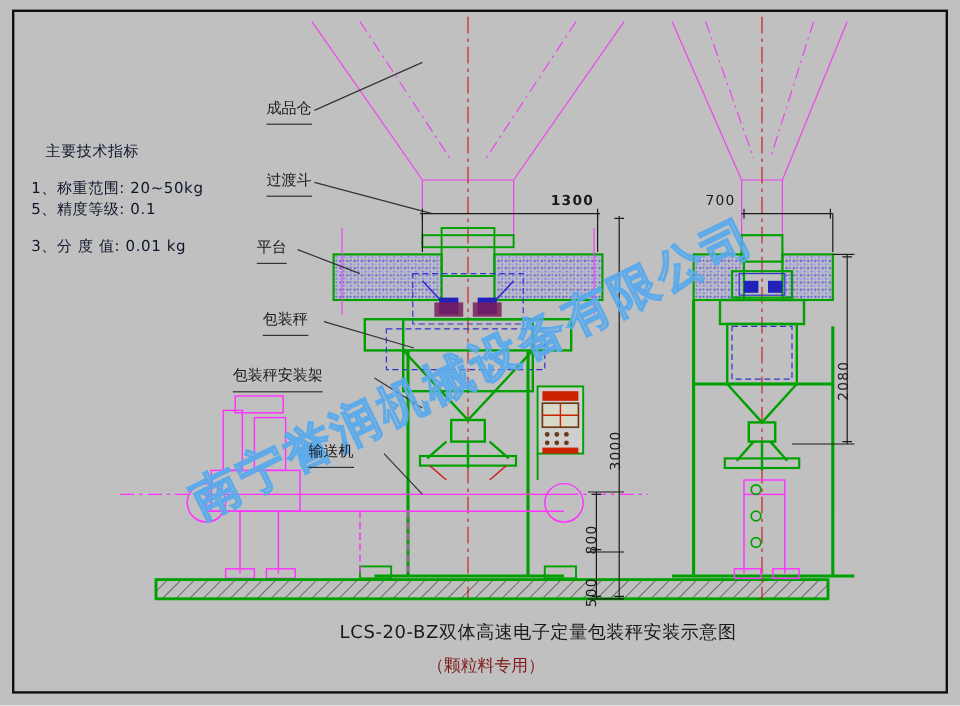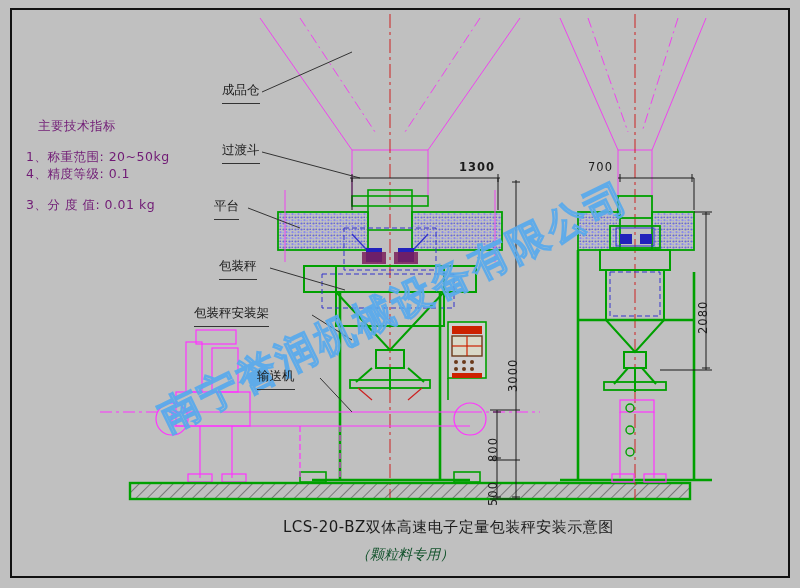--- a/index.html
+++ b/index.html
@@ -1,26 +1,26 @@
 <!DOCTYPE html>
 <html><head>
 <meta charset="utf-8">
 <style>
   html,body{margin:0;padding:0;background:#fff;}
   body{font-family:"DejaVu Sans","Liberation Sans",sans-serif;}
   #page{position:relative;width:800px;height:588px;background:#c0c0c0;overflow:hidden;}
   #frame{position:absolute;left:10px;top:8px;width:780px;height:570px;border:2px solid #111;box-sizing:border-box;}
   svg{position:absolute;left:0;top:0;width:800px;height:588px;}
-  .spec{position:absolute;color:#701a75;font-size:12.5px;line-height:17px;letter-spacing:.5px;white-space:nowrap;}
+  .spec{position:absolute;color:#0f172a;font-size:12.5px;line-height:17px;letter-spacing:.5px;white-space:nowrap;}
   .callout{position:absolute;color:#1a1a1a;font-size:12.5px;white-space:nowrap;border-bottom:1px solid #333;padding-bottom:4px;}
   .dim{position:absolute;color:#1a1a1a;font-size:11.5px;white-space:nowrap;letter-spacing:1px;}
   .dimv{position:absolute;color:#1a1a1a;font-size:11.5px;white-space:nowrap;letter-spacing:1px;
         transform-origin:left bottom;transform:rotate(-90deg);}
   .title{position:absolute;color:#1a1a1a;font-size:15px;white-space:nowrap;letter-spacing:.5px;}
-  .sub{position:absolute;color:#14532d;font-size:14px;white-space:nowrap;font-style:italic;}
+  .sub{position:absolute;color:#7f1d1d;font-size:14px;white-space:nowrap;}
   .wm{position:absolute;color:rgba(90,170,235,.85);font-size:40px;font-weight:bold;white-space:nowrap;
       transform:rotate(-26deg);transform-origin:left top;
       -webkit-text-stroke:1.2px rgba(90,170,235,.95);color:transparent;letter-spacing:3px;}
 </style>
 </head>
 <body>
 
 <div id="page">
   <div id="frame"></div>
 
@@ -223,21 +223,21 @@
       <path d="M702 214 L710 214 M702 368 L710 368"></path>
       <line x1="694" y1="212" x2="712" y2="212"></line>
       <line x1="660" y1="370" x2="712" y2="370"></line>
     </g>
   </svg>
 
   <div class="wm" style="left:150px;top:395px;">南宁誉润机械设备有限公司</div>
 
   <div class="spec" style="left:38px;top:117px;">主要技术指标</div>
   <div class="spec" style="left:26px;top:148px;">1、称重范围: 20~50kg</div>
-  <div class="spec" style="left:26px;top:165px;">4、精度等级: 0.1</div>
+  <div class="spec" style="left:26px;top:165px;">5、精度等级: 0.1</div>
   <div class="spec" style="left:26px;top:196px;">3、分 度 值: 0.01 kg</div>
 
   <div class="callout" style="left:222px;top:82px;">成品仓</div>
   <div class="callout" style="left:222px;top:142px;">过渡斗</div>
   <div class="callout" style="left:214px;top:198px;">平台</div>
   <div class="callout" style="left:219px;top:258px;">包装秤</div>
   <div class="callout" style="left:194px;top:305px;">包装秤安装架</div>
   <div class="callout" style="left:257px;top:368px;">输送机</div>
 
   <div class="dim" style="left:459px;top:160px;font-weight:bold;">1300</div>

